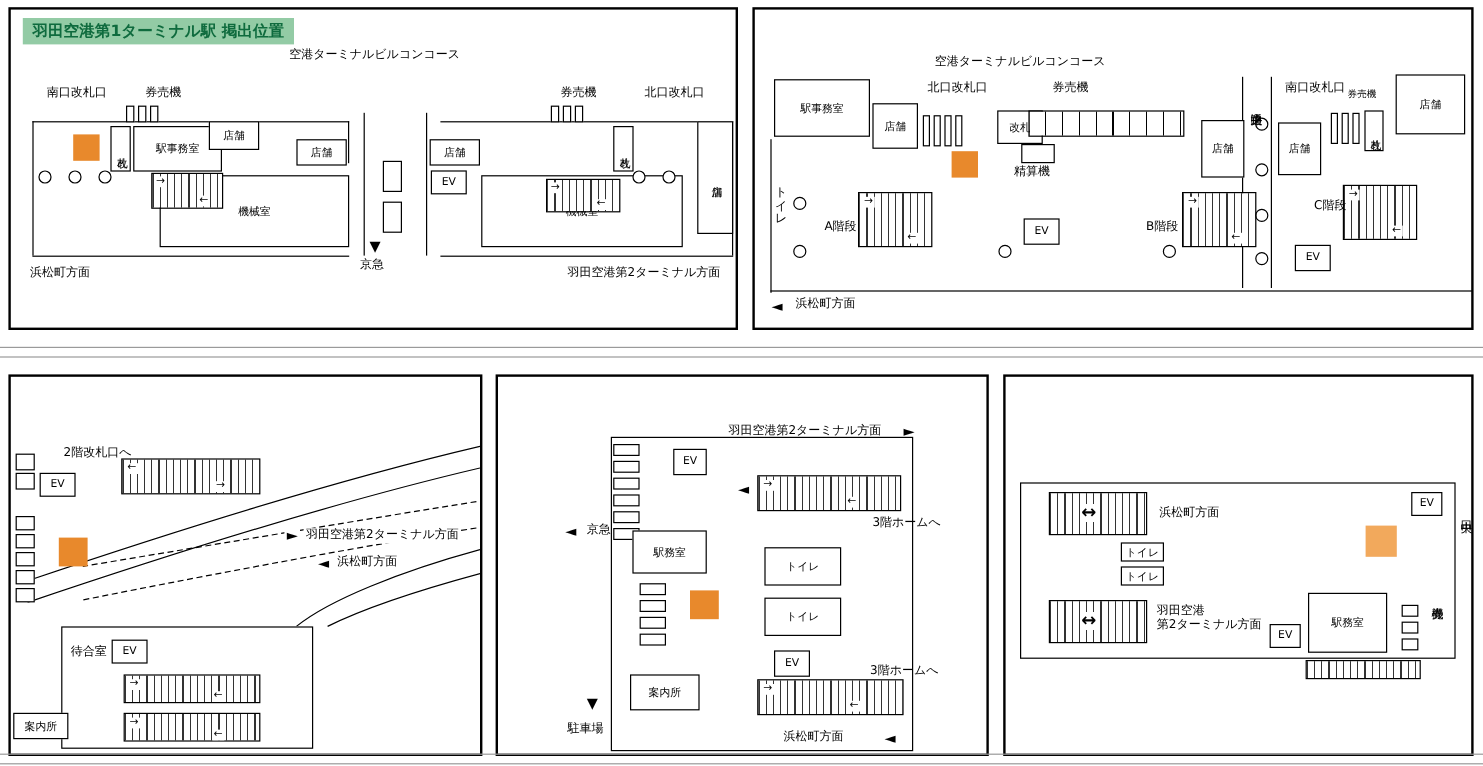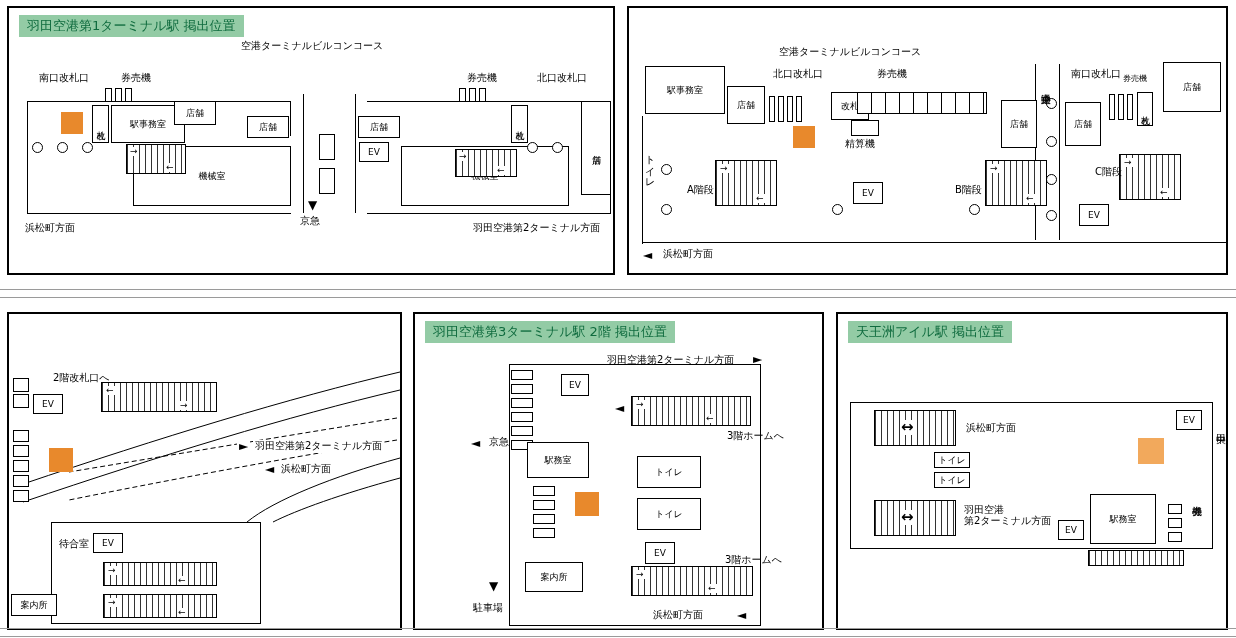--- a/index.html
+++ b/index.html
@@ -1,19 +1,19 @@
 <!DOCTYPE html>
 <html><head>
 <meta charset="utf-8">
 <style>
   *{margin:0;padding:0;box-sizing:border-box;}
   body{background:#fff;font-family:"DejaVu Sans","Liberation Sans",sans-serif;color:#000;}
   .canvas{position:relative;width:1236px;height:638px;background:#fff;overflow:hidden;}
   .panel{position:absolute;border:2px solid #000;background:#fff;}
-  .badge{position:absolute;left:10px;top:7px;background:#93cba5;color:#0f6b3e;font-weight:normal;font-size:13px;padding:2px 8px;white-space:nowrap;z-index:6;}
+  .badge{position:absolute;left:10px;top:7px;background:#93cba5;color:#0f6b3e;font-weight:bold;font-size:13px;padding:2px 8px;white-space:nowrap;z-index:6;}
   .lbl{position:absolute;font-size:10px;white-space:nowrap;line-height:1.25;z-index:4;}
   .s9{font-size:10px;} .s8{font-size:8px;}
   .wbg{background:#fff;padding:0 2px;}
   .box{position:absolute;border:1px solid #000;background:#fff;display:flex;align-items:center;justify-content:center;font-size:9px;white-space:nowrap;z-index:2;}
   .outline{position:absolute;border:1px solid #000;background:#fff;z-index:1;}
   .cells{background:repeating-linear-gradient(90deg,#fff 0,#fff 13px,#000 13px,#000 14px);}
   .stairs{position:absolute;border:1px solid #000;background:repeating-linear-gradient(90deg,#333 0,#333 1px,#fff 1px,#fff 6px);z-index:3;}
   .circ{position:absolute;width:11px;height:11px;border:1px solid #000;border-radius:50%;background:#fff;z-index:3;}
   .marker{position:absolute;background:#e8892c;z-index:5;}
   .marker.light{background:#f2a95c;}
@@ -194,21 +194,20 @@
     <div class="stairs" style="left:94px;top:248px;width:114px;height:24px;"></div>
     <span class="sarr" style="left:98px;top:252px;">→</span>
     <span class="sarr" style="left:168px;top:262px;">←</span>
     <div class="stairs" style="left:94px;top:280px;width:114px;height:24px;"></div>
     <span class="sarr" style="left:98px;top:284px;">→</span>
     <span class="sarr" style="left:168px;top:294px;">←</span>
     <div class="box" style="left:2px;top:280px;width:46px;height:22px;">案内所</div>
   </div>
 
   <div class="panel" style="left:413px;top:312px;width:411px;height:318px;">
-    <div class="badge">羽田空港第3ターミナル駅 2階 掲出位置</div>
 
     <div class="outline" style="left:94px;top:50px;width:252px;height:262px;"></div>
 
     <div class="lbl s9" style="left:192px;top:40px;">羽田空港第2ターミナル方面</div>
     <span class="arr" style="left:338px;top:39px;">►</span>
     <div class="box" style="left:146px;top:60px;width:28px;height:22px;">EV</div>
 
     <div class="box" style="left:96px;top:56px;width:22px;height:10px;"></div>
     <div class="box" style="left:96px;top:70px;width:22px;height:10px;"></div>
     <div class="box" style="left:96px;top:84px;width:22px;height:10px;"></div>
@@ -243,21 +242,20 @@
     <div class="lbl s9" style="left:310px;top:240px;">3階ホームへ</div>
     <div class="stairs" style="left:216px;top:252px;width:122px;height:30px;"></div>
     <span class="sarr" style="left:220px;top:256px;">→</span>
     <span class="sarr" style="left:292px;top:270px;">←</span>
 
     <div class="lbl" style="left:238px;top:295px;">浜松町方面</div>
     <span class="arr" style="left:322px;top:295px;">◄</span>
   </div>
 
   <div class="panel" style="left:836px;top:312px;width:392px;height:318px;">
-    <div class="badge">天王洲アイル駅 掲出位置</div>
 
     <div class="outline" style="left:12px;top:88px;width:363px;height:147px;"></div>
 
     <div class="stairs" style="left:36px;top:96px;width:82px;height:36px;"></div>
     <span class="barr" style="left:62px;top:106px;">↔</span>
     <div class="lbl" style="left:128px;top:108px;">浜松町方面</div>
     <div class="box" style="left:338px;top:96px;width:26px;height:20px;">EV</div>
     <div class="lbl vtext" style="left:376px;top:112px;">中央口</div>
 
     <div class="box s8" style="left:96px;top:138px;width:36px;height:16px;">トイレ</div>

